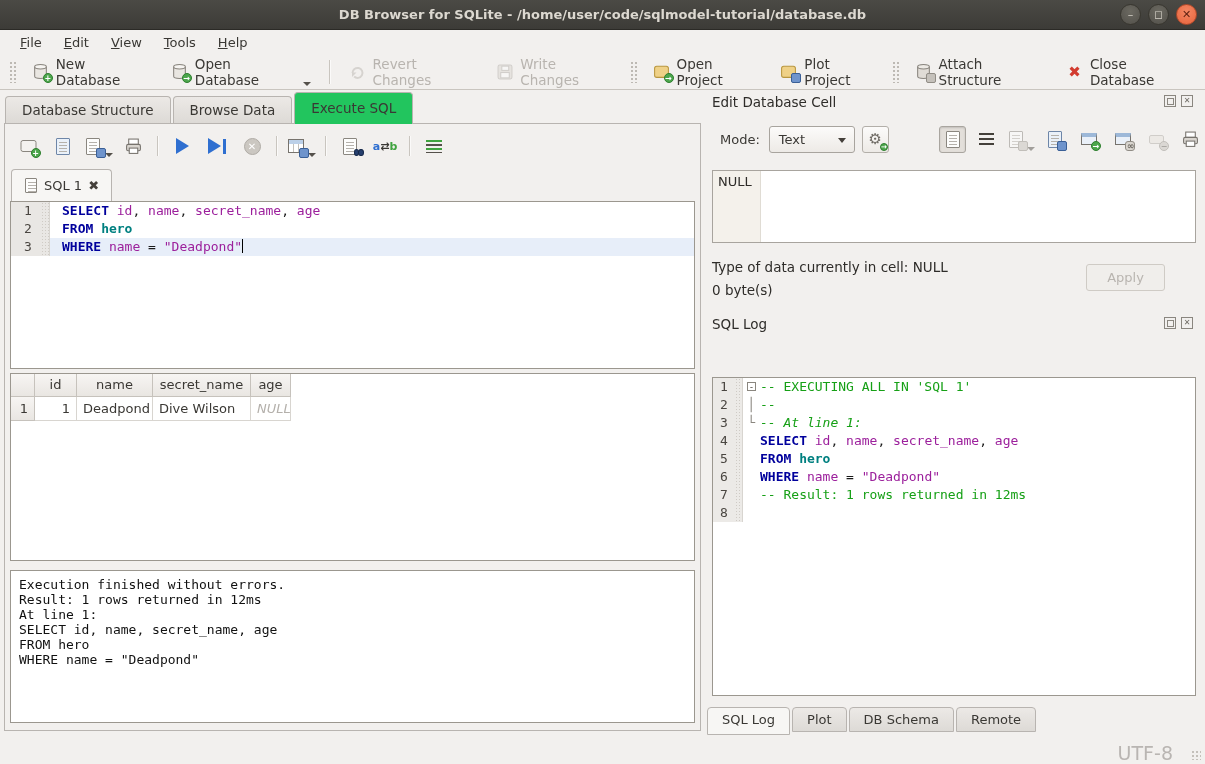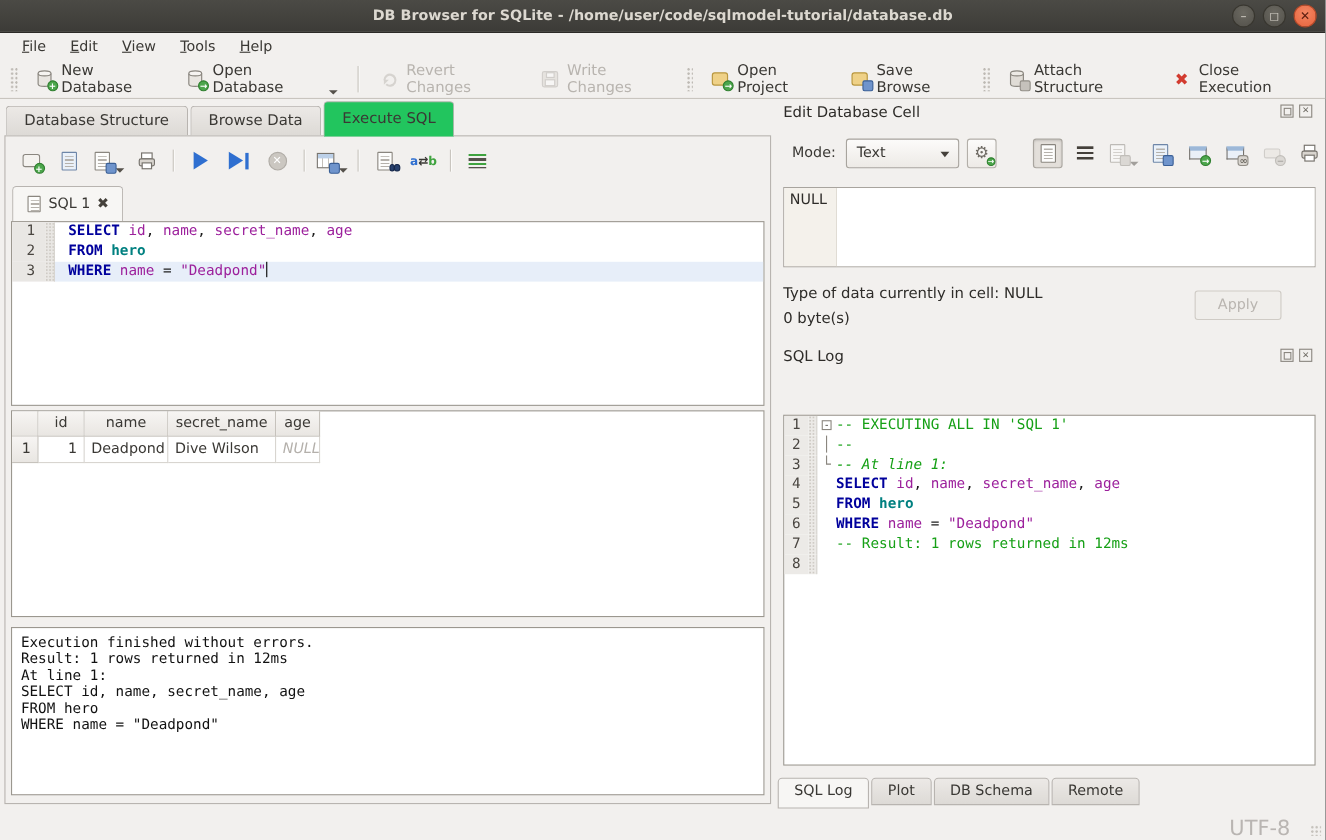--- a/index.html
+++ b/index.html
@@ -267,41 +267,41 @@
       <span class="lbl">Open Project</span>
     </div>
 
     <div class="tb-btn">
       <span class="ic">
         <svg width="17" height="17" viewBox="0 0 16 16">
             <rect x="1.5" y="3" width="13" height="10.5" rx="2" fill="#EFD187" stroke="#B9973F"></rect>
           </svg>
         <span class="bdg bdg-floppy"></span>
       </span>
-      <span class="lbl">Save Browse</span>
+      <span class="lbl">Plot Project</span>
     </div>
 
     <div class="grip"></div>
 
     <div class="tb-btn">
       <span class="ic">
         <svg width="17" height="17" viewBox="0 0 16 16">
             <path d="M2.5 3.5v9c0 1.2 2.5 2.1 5.5 2.1s5.5-.9 5.5-2.1v-9" fill="#E0DCD6" stroke="#8A867F"></path>
             <ellipse cx="8" cy="3.5" rx="5.5" ry="2.1" fill="#EDEAE5" stroke="#8A867F"></ellipse>
           </svg>
         <span class="bdg bdg-gray"></span>
       </span>
       <span class="lbl">Attach Structure</span>
     </div>
 
     <div class="tb-btn">
       <span class="ic">
           <span class="red-x">✖</span>
         </span>
-      <span class="lbl">Close Execution</span>
+      <span class="lbl">Close Database</span>
     </div>
   </div>
 
   <div class="main-tabs" id="main-tabs">
       <div class="tab">Database Structure</div>
       <div class="tab">Browse Data</div>
       <div class="tab active">Execute SQL</div>
     </div>
 
   <div class="tab-page">
@@ -428,21 +428,21 @@
   </div>
 
   <div class="dock-title" style="left:712px; top:94px;">Edit Database Cell</div>
   <div class="dock-btns" style="right:12px; top:95px;">
     <span class="dk float"></span>
     <span class="dk">✕</span>
   </div>
 
   <div class="cell-toolbar">
     <span style="margin-right:9px;">Mode:</span>
-    <span class="combo" style="width:103px;">Text</span>
+    <span class="combo" style="width:86px;">Text</span>
     <span class="mini-btn" style="border:1px solid #B3AFA9;background:linear-gradient(#FCFBFA,#EDEAE6);">
       <span class="ic">
           <span class="gear">⚙</span>
           <span class="bdg bdg-green" style="width:8px;height:8px;font-size:7px;line-height:7px;">→</span>
         </span>
     </span>
     <span style="flex:1"></span>
     <span class="mini-btn pressed">
         <span class="doc"></span>
       </span>

